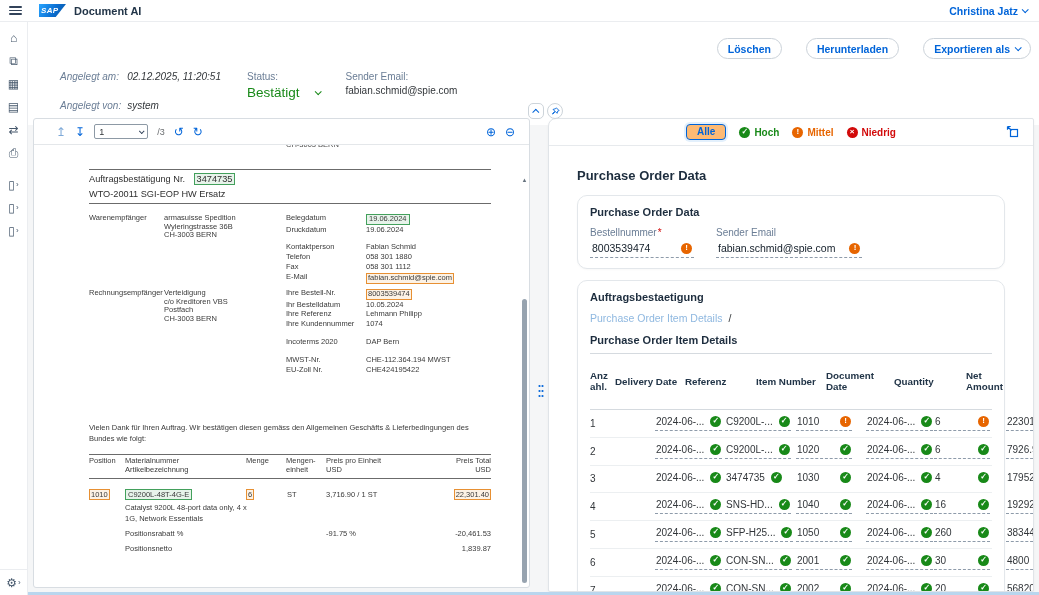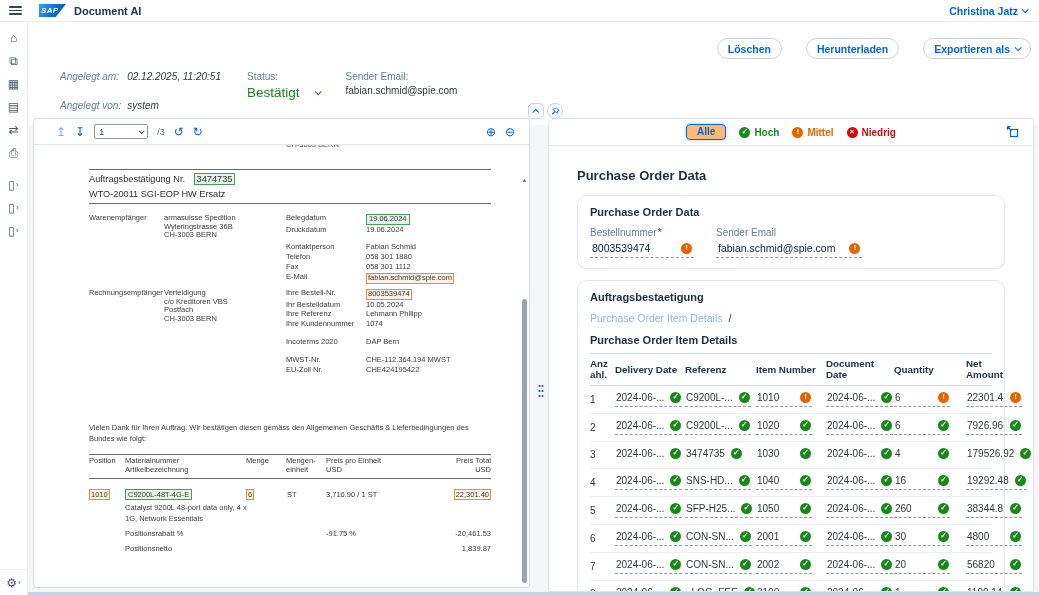--- a/index.html
+++ b/index.html
@@ -102,25 +102,25 @@
   .po-fields { display:flex; gap:22px; margin-top:9px; }
   .po-label { font-size:10px; color:#6a7d95; }
   .req { color:#d20a0a; margin-left:1px; }
   .po-val { margin-top:4px; display:flex; align-items:center; justify-content:space-between; gap:14px; min-width:104px; width:fit-content; border-bottom:1px dashed #8e9baa; padding:0 2px 3px; font-size:10.5px; color:#131e29; cursor:text; }
   #ab-card { margin-top:11px; }
   .breadcrumb { margin-top:9px; font-size:10.5px; }
   .bc-link { color:#8fb8e0; cursor:pointer; }
   .bc-sep { color:#32363a; margin-left:3px; }
   .table-title { margin-top:10px; font-size:11px; font-weight:700; color:#1d2d3e; }
   .ab-grid { display:grid; grid-template-columns:23px 68px 69px 68px 66px 70px 1fr; column-gap:2px; align-items:center; }
-  .ab-head { margin-top:7px; border-top:1px solid #d5dadf; border-bottom:1px solid #d5dadf; padding:4px 0; font-size:9.8px; font-weight:700; color:#223548; }
+  .ab-head { margin-top:7px; border-top:1px solid #d5dadf; border-bottom:1px solid #d5dadf; padding:16px 0; font-size:9.8px; font-weight:700; color:#223548; }
   .ab-head .cidx { overflow-wrap:anywhere; line-height:1.15; }
   .ab-row { padding:6px 0; border-bottom:1px solid #eceff1; font-size:10px; color:#32363a; }
   .ab-row:last-child { border-bottom:0; }
-  .cin { display:flex; align-items:center; justify-content:space-between; gap:6px; min-width:56px; width:fit-content; padding:0 1px 3px; cursor:text; }
+  .cin { display:flex; align-items:center; justify-content:space-between; gap:6px; min-width:56px; width:fit-content; padding:0 1px 3px; cursor:text;margin-left:40px; }
   .cin.u { border-bottom:1px dashed #8e9baa; }
   .cv { white-space:nowrap; }
 
   .bottom-strip { position:absolute; left:0; right:0; bottom:0; height:3px; background:#b9d6ee; z-index:40; }
   svg.ic { display:block; }
 </style>
 </head>
 <body>
 
 <div id="app">

